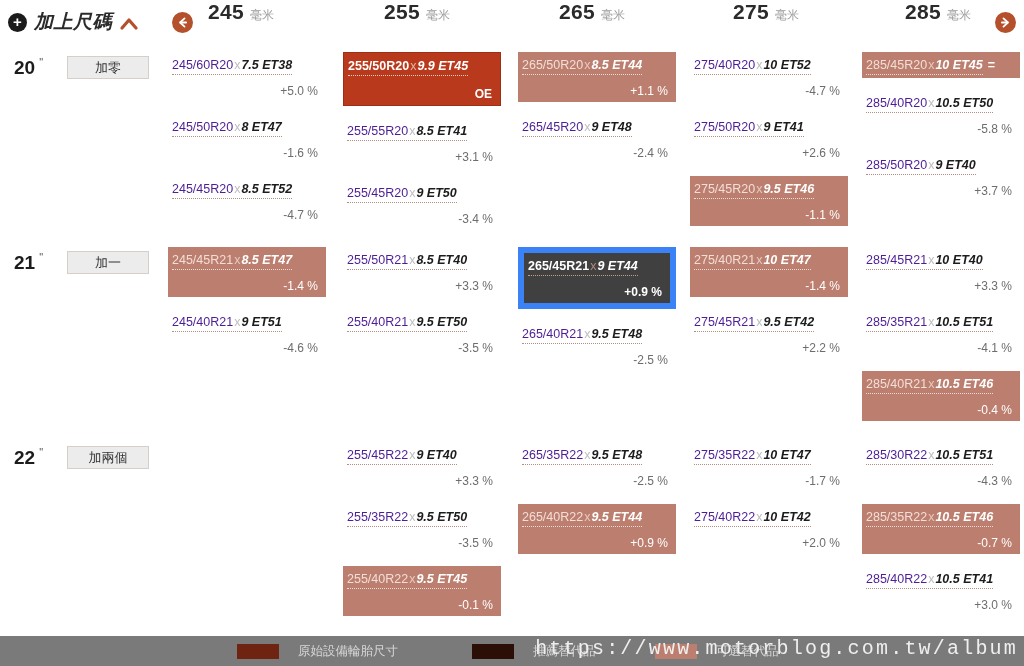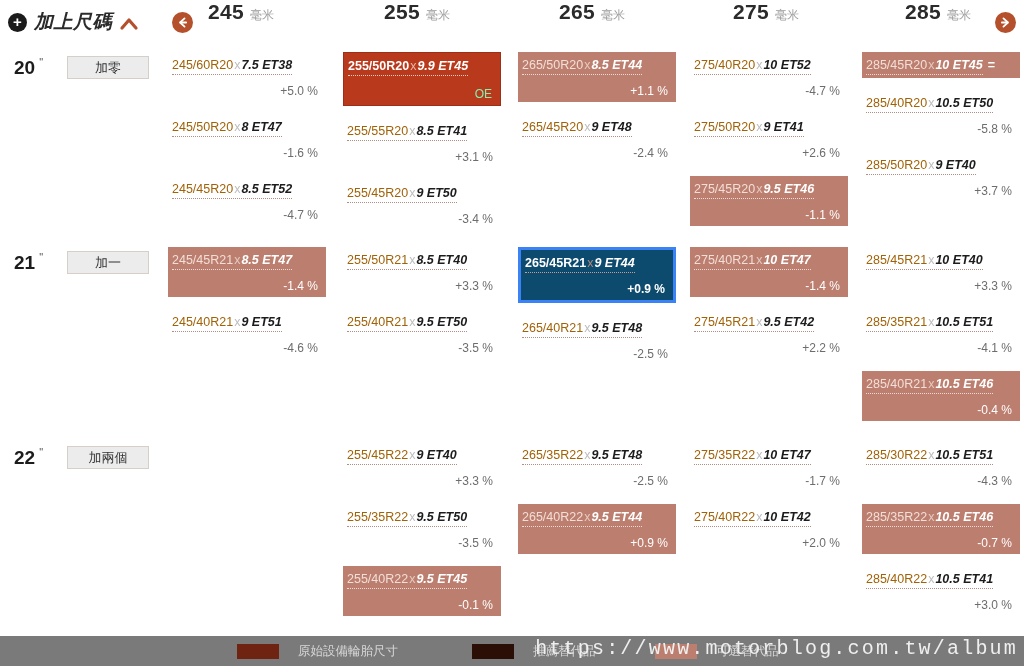--- a/index.html
+++ b/index.html
@@ -69,21 +69,21 @@
   }
 
   .col { position: absolute; top: 8px; width: 158px; }
 
   .entry { margin-bottom: 12px; padding: 3px 6px 4px 4px; }
   .entry .title {
     font-size: 12.5px; line-height: 16px; white-space: nowrap;
     border-bottom: 1px dotted #b08f82; display: inline-block;
     padding-bottom: 1px;
   }
-  .entry .t-size { color: #a16207; }
+  .entry .t-size { color: #4c1d95; }
   .entry .t-x    { color: #bdbdbd; padding: 0 1px; }
   .entry .t-et   { color: #1c1c1c; font-weight: 700; font-style: italic; }
   .entry .pct {
     display: block; text-align: right; font-size: 12px;
     color: #6d6d6d; margin-top: 9px; padding-right: 2px;
   }
   .entry .eq {
     color: #ffffff; font-size: 12.5px; font-weight: 700; margin-left: 5px;
   }
 
@@ -93,23 +93,23 @@
   .entry.hl-salmon .t-x    { color: #e6c9c0; }
   .entry.hl-salmon .t-et   { color: #ffffff; }
   .entry.hl-salmon .title  { border-bottom-color: #f0dcd5; }
   .entry.hl-salmon .pct    { color: #ffffff; }
 
   .entry.hl-oe { background: #b8391c; border: 1px solid #9c2f16; }
   .entry.hl-oe .title { border-bottom-color: #f0cdc4; }
   .entry.hl-oe .t-size { color: #ffffff; font-weight: 700; }
   .entry.hl-oe .t-x    { color: #e8b6a8; }
   .entry.hl-oe .t-et   { color: #ffffff; }
-  .entry.hl-oe .pct    { color: #86efac; font-weight: 400; margin-top: 11px; }
-
-  .entry.hl-dark { background: #0c4a6e; border: 3px solid #3b82f6; }
+  .entry.hl-oe .pct    { color: #ffffff; font-weight: 700; margin-top: 11px; }
+
+  .entry.hl-dark { background: #404040; border: 6px solid #3b82f6; }
   .entry.hl-dark .title { border-bottom-color: #c99c8c; }
   .entry.hl-dark .t-size { color: #ffffff; font-weight: 700; }
   .entry.hl-dark .t-x    { color: #b08a7c; }
   .entry.hl-dark .t-et   { color: #ffffff; }
   .entry.hl-dark .pct    { color: #ffffff; font-weight: 700; }
 
   .entry.titleonly { padding-bottom: 3px; }
 
   
   .footer {

